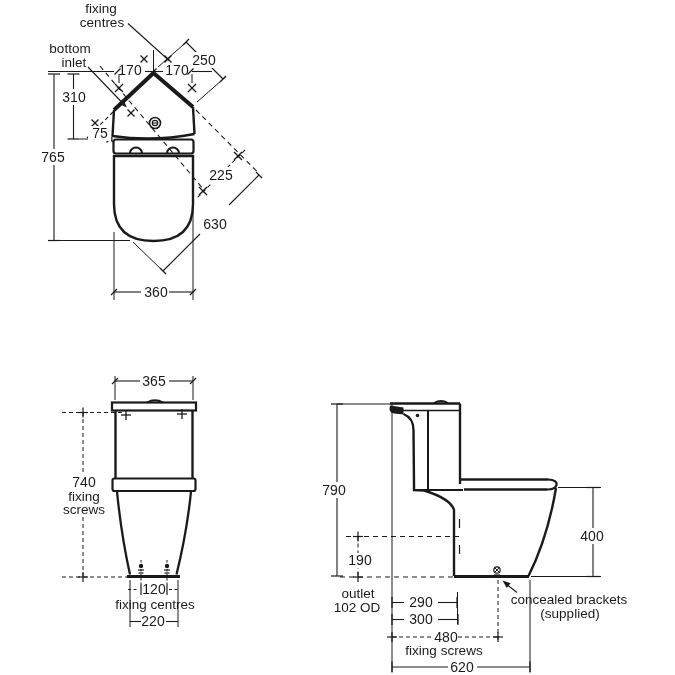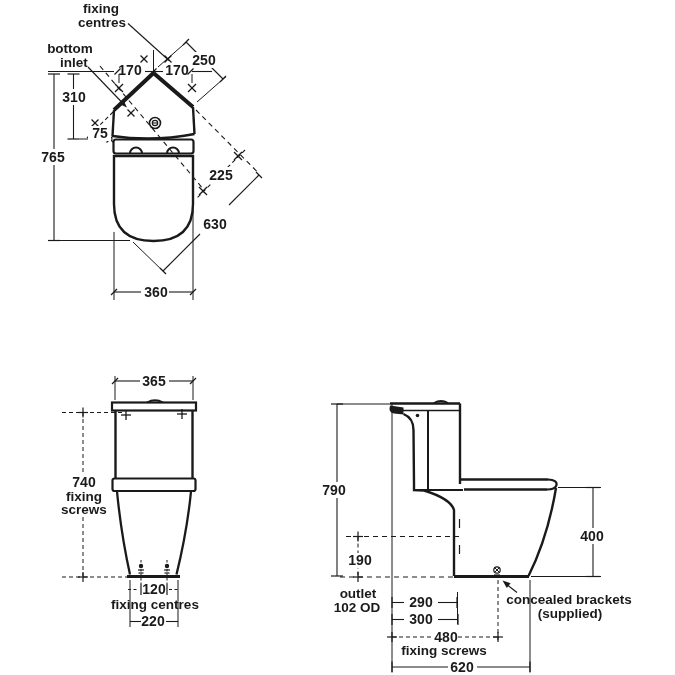--- a/index.html
+++ b/index.html
@@ -1,16 +1,16 @@
 <!DOCTYPE html>
 <html><head>
 <meta charset="utf-8">
 <style>
   html,body{margin:0;padding:0;background:#ffffff;}
-  .stage{position:relative;width:675px;height:675px;background:#fff;overflow:hidden;font-weight:bold;}
+  .stage{position:relative;width:675px;height:675px;background:#fff;overflow:hidden;}
   svg{display:block;}
   text{font-family:"Liberation Sans","DejaVu Sans",sans-serif;fill:#1a1a1a;}
   .dim{font-size:14px;}
   .lbl{font-size:13.5px;}
   .ln{stroke:#1a1a1a;fill:none;}
 </style>
 </head>
 <body>
 
 <div class="stage">

